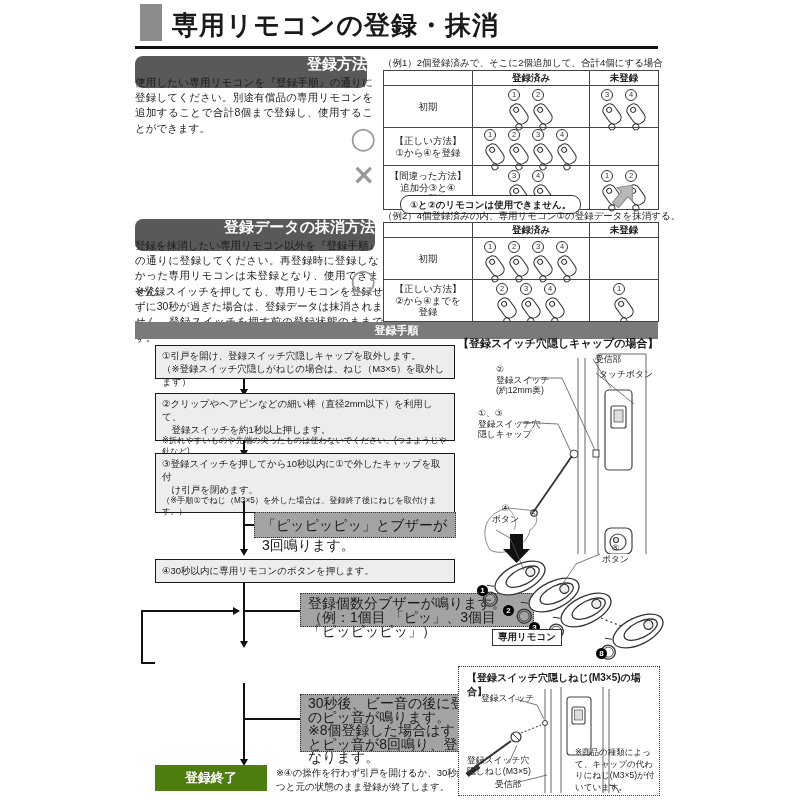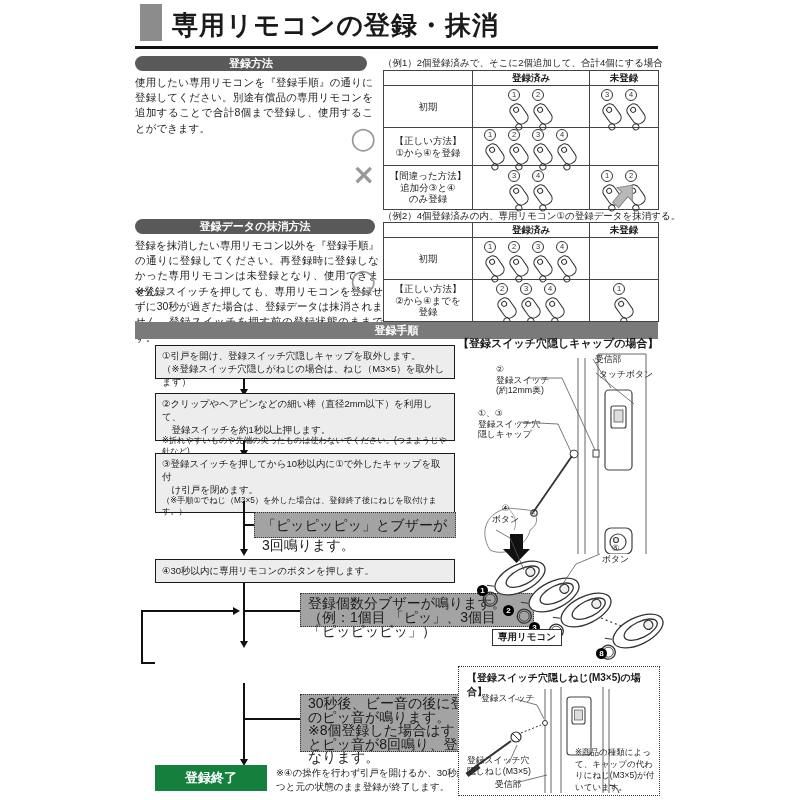--- a/index.html
+++ b/index.html
@@ -5,22 +5,22 @@
   html,body{margin:0;padding:0;background:#fff;}
   #page{position:relative;width:800px;height:800px;background:#fff;overflow:hidden;
         font-family:"Liberation Sans","DejaVu Sans",sans-serif;color:#1a1a1a;}
   .abs{position:absolute;}
   .pre{white-space:pre-line;}
   
   .titleblock{background:#8c8c8c;}
   .pagetitle{font-size:26px;font-weight:bold;letter-spacing:1px;}
   .titlerule{background:#111;}
   
-  .pill{background:#595959;color:#fff;font-size:11px;font-weight:bold;text-align:center;
-        border-radius:8px;line-height:15px;height:15px;}
+  .pill{background:#595959;color:#fff;font-size:15px;font-weight:bold;text-align:right;
+        border-radius:8px;line-height:15px;height:32px;}
   .bodytxt{font-size:10.5px;line-height:15.2px;text-align:justify;}
   
   .extable{border-collapse:collapse;table-layout:fixed;}
   .extable td,.extable th{border:1px solid #444;padding:0;font-size:9.5px;vertical-align:middle;}
   .extable th{font-weight:bold;text-align:center;height:14px;}
   .rowlabel{text-align:center;line-height:11.5px;}
   .fobcell{text-align:center;}
   .caption{font-size:9.5px;}
   .mark{color:#999;font-weight:bold;font-family:"DejaVu Sans",sans-serif;}
   .callout{border:1.2px solid #333;border-radius:9px;font-size:9.5px;font-weight:bold;
@@ -40,21 +40,21 @@
   .stepbox{background:#ededed;border:1.5px solid #1a1a1a;font-size:9.5px;line-height:13px;
            padding:3px 6px;box-sizing:border-box;}
   .stepnote{font-size:8.2px;line-height:10.5px;}
   .dotbox{border:1.5px dotted #333;background:#a3a3a3;font-size:14px;box-sizing:border-box;padding:2px 7px;}
   .vline{position:absolute;width:2px;background:#111;}
   .hline{position:absolute;height:2px;background:#111;}
   .dhead{position:absolute;width:0;height:0;border-left:4px solid transparent;
          border-right:4px solid transparent;border-top:7px solid #111;}
   .rhead{position:absolute;width:0;height:0;border-top:4px solid transparent;
          border-bottom:4px solid transparent;border-left:7px solid #111;}
-  .endbox{background:#15803d;color:#fff;font-size:13px;font-weight:bold;text-align:center;line-height:26px;}
+  .endbox{background:#4d7c0f;color:#fff;font-size:13px;font-weight:bold;text-align:center;line-height:26px;}
   .smallnote{font-size:9.5px;line-height:13.5px;}
   
   .diagtitle{font-size:11px;font-weight:bold;}
   .dlabel{font-size:8.8px;line-height:10.5px;color:#222;}
   .marker{display:inline-block;width:11px;height:11px;background:#000;color:#fff;border-radius:50%;
           font-size:8px;line-height:11px;text-align:center;font-weight:bold;}
   .boxedlabel{border:1.2px solid #333;font-size:9.5px;font-weight:bold;padding:1px 5px;background:#fff;}
   .screwbox{border:1.5px dotted #333;box-sizing:border-box;background:#fff;}
 </style>
 </head>
@@ -132,20 +132,21 @@
               <span class="fobbody"></span>
             </span><span class="fobwrap">
               <span class="fobnum">2</span>
               <span class="fobbody"></span>
             </span></td>
     </tr>
   </tbody>
     </table>
   <div class="abs mark" style="left:350px;top:120px;font-size:30px;">○</div>
   <div class="abs mark" style="left:352px;top:158px;font-size:28px;">×</div>
+  <div class="abs callout" style="left:400px;top:195px;">①と②のリモコンは使用できません。</div>
   <svg class="abs" style="left:608px;top:180px;" width="32" height="30" viewBox="0 0 32 30">
     <g transform="rotate(40 16 15)">
       <polygon points="12,28 20,28 20,14 26,14 16,2 6,14 12,14" fill="#b8b8b8" stroke="#8a8a8a" stroke-width="1"></polygon>
     </g>
   </svg>
 
   <div class="abs caption" style="left:383px;top:210px;">（例2）4個登録済みの内、専用リモコン①の登録データを抹消する。</div>
   <table class="abs extable" style="left:383px;top:222px;width:272px;">
     <tbody>
         <tr>

